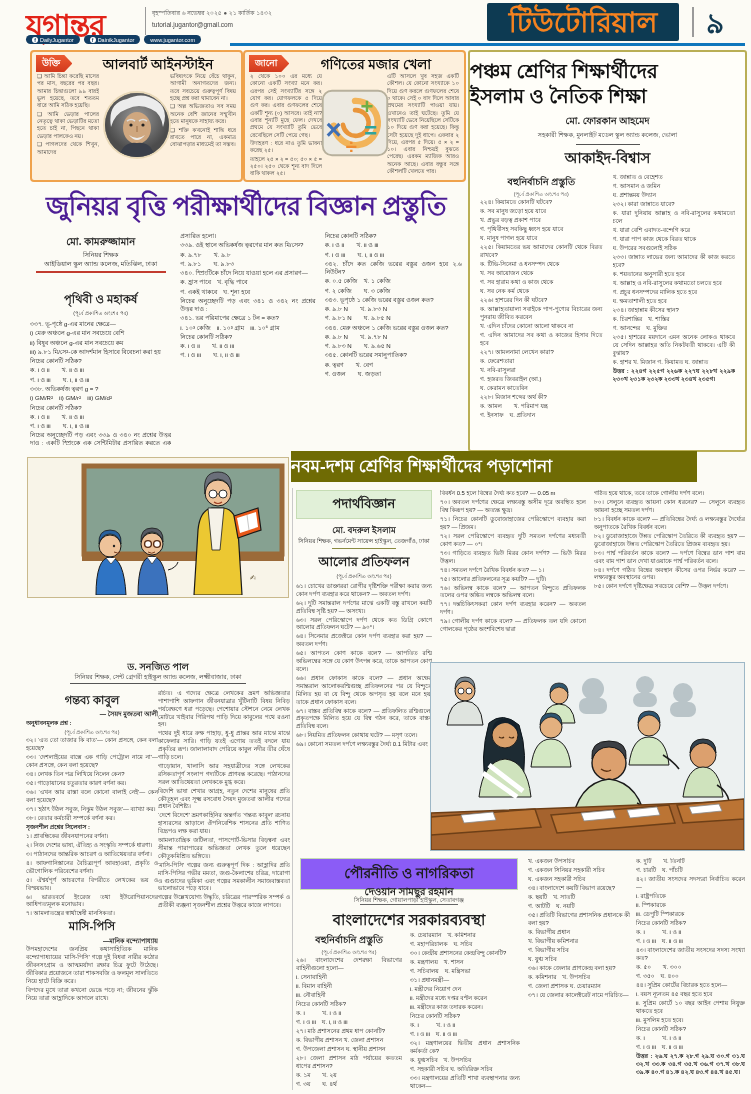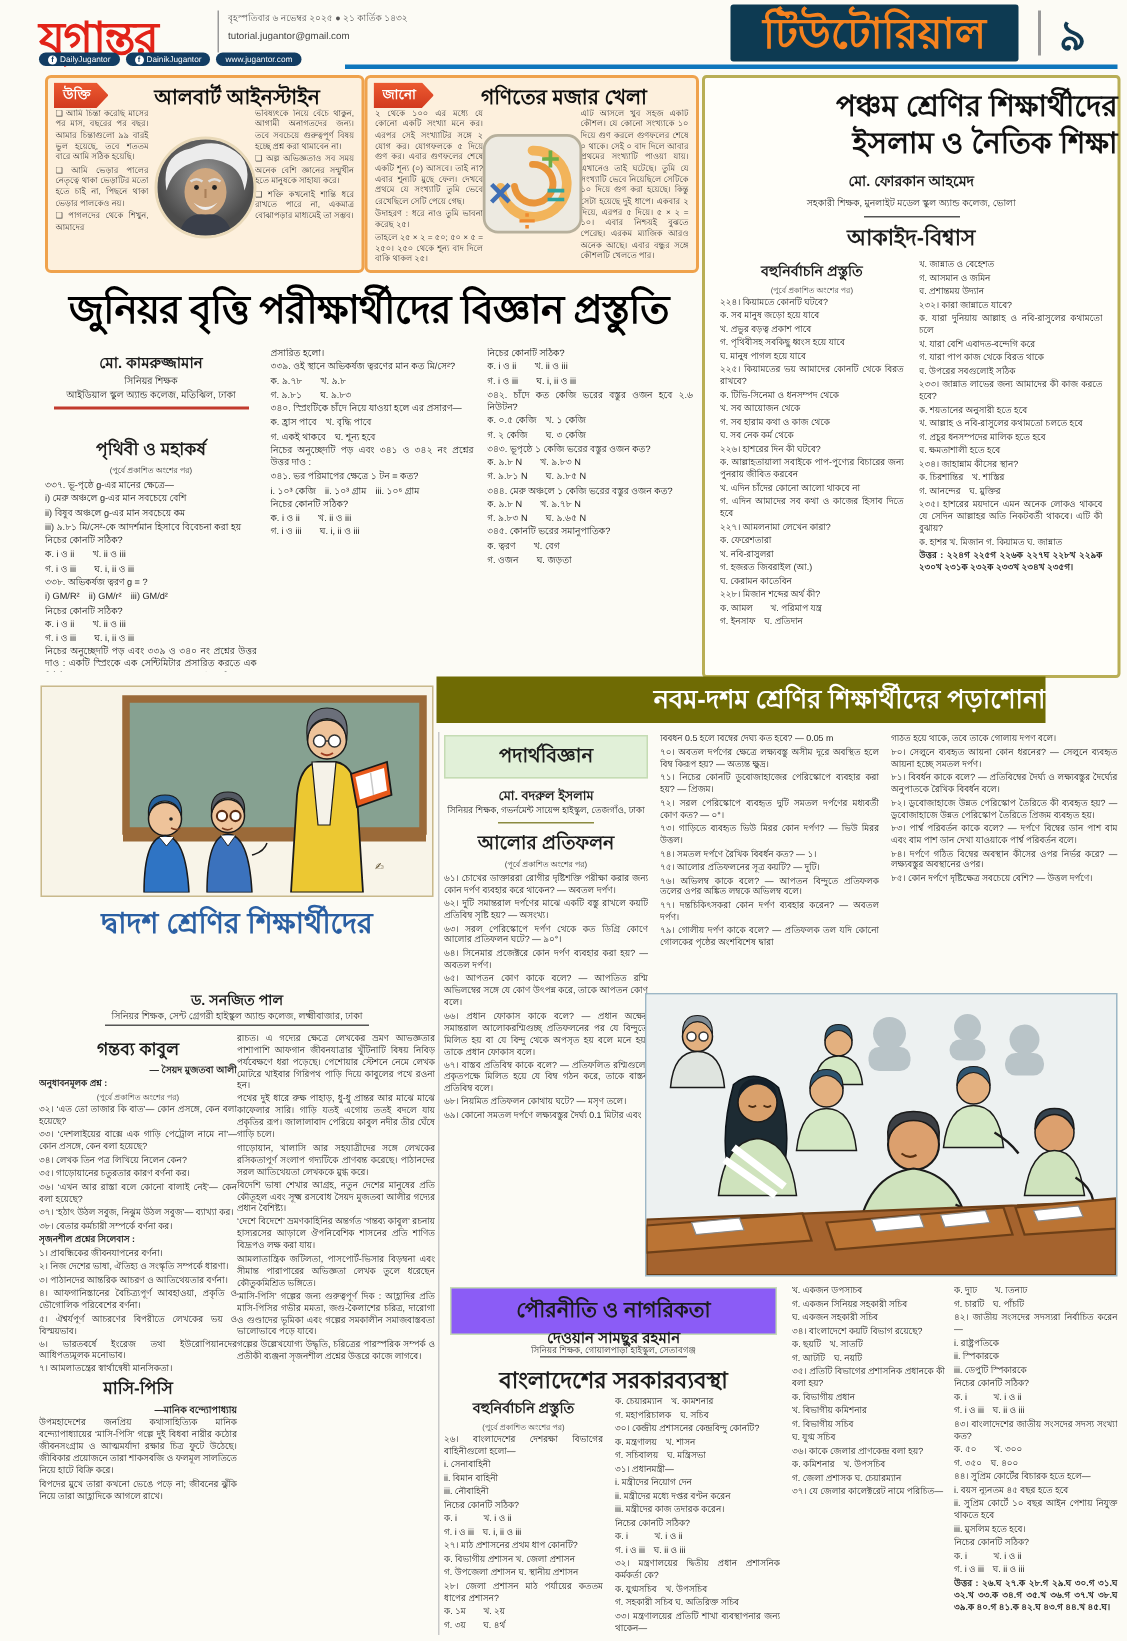--- a/index.html
+++ b/index.html
@@ -29,50 +29,50 @@
        background:linear-gradient(#ec5a31,#d23a1e);color:#fff;font-weight:bold;font-size:9px;
        clip-path:polygon(0 0,calc(100% - 8px) 0,100% 50%,calc(100% - 8px) 100%,0 100%);}
   .btitle{position:absolute;left:48px;right:5px;top:2px;text-align:center;
        font-size:13.5px;font-weight:bold;color:#0d0d0d;}
   .qcol-l{position:absolute;left:5px;top:21px;bottom:3px;width:62px;overflow:hidden;}
   .qcol-r{position:absolute;right:5px;top:21px;bottom:3px;width:66px;overflow:hidden;}
   .centerpic{position:absolute;left:50%;top:57%;transform:translate(-50%,-50%);z-index:2;}
   .einring{width:64px;height:64px;border-radius:50%;overflow:hidden;border:2px solid #e9d9b8;background:#777;}
   
   .ibox{left:468px;top:50px;width:275px;height:398px;border:2px solid #b9ae55;background:#fffef9;border-radius:3px;}
-  .ib-title{margin-top:7px;text-align:right;font-size:19.5px;font-weight:800;line-height:1.3;color:#111;}
+  .ib-title{margin-top:7px;text-align:left;font-size:19.5px;font-weight:800;line-height:1.3;color:#111;}
   .ib-author{text-align:center;font-size:9.5px;font-weight:bold;margin-top:4px;}
   .ib-role{text-align:center;font-size:6.2px;color:#333;margin-top:1px;}
   .ib-sep{width:64px;height:1px;background:#555;margin:3px auto 2px;}
   .ib-sec{text-align:center;font-size:14.5px;font-weight:800;margin-top:1px;}
   .ib-cols{position:absolute;left:10px;right:10px;top:122px;bottom:6px;display:flex;gap:10px;}
   .ib-cols .col{flex:1;overflow:hidden;}
   
   .ln{font-size:5.9px;line-height:1.33;text-align:justify;margin-bottom:1.2px;color:#1d1d1d;}
   .qcol-l .ln,.qcol-r .ln{font-size:5.5px;color:#3a3a3a;}
   .b{font-weight:bold;} .r{text-align:right;}
   .sm{font-size:5.2px;text-align:center;color:#444;}
   .sm7{font-size:6.3px;}
   .h10{font-size:9.5px;font-weight:bold;text-align:center;margin:2px 0 2px;text-align:center;}
   .h12{font-size:11.5px;font-weight:bold;text-align:center;margin:3px 0 2px;}
   .gap{margin-top:0;}
   
-  .sci-head{left:30px;top:186px;width:432px;font-size:26px;font-weight:800;color:#000000;
+  .sci-head{left:30px;top:186px;width:432px;font-size:26px;font-weight:800;color:#4c1d95;
        text-align:center;white-space:nowrap;letter-spacing:-0.5px;}
   .sci-cols{left:30px;top:232px;width:432px;height:216px;display:flex;gap:9px;}
   .sci-col{overflow:hidden;}
   .sci-col .ln{font-size:6.1px;}
   .sci-author{font-size:10px;font-weight:bold;text-align:center;margin-top:2px;}
   .sci-role{font-size:6.3px;text-align:center;color:#222;line-height:1.35;}
   .red-sep{width:92%;height:2px;background:#c23b2e;margin:3px auto;}
   .sci-sec{font-size:11.5px;font-weight:800;text-align:center;margin-top:18px;}
   .note{font-size:5.2px;text-align:center;color:#333;margin-bottom:2px;}
   
   .band{left:291px;top:451px;width:406px;height:31px;background:#6f6b04;color:#fff;
-       font-weight:800;font-size:17px;text-align:right;line-height:32px;}
+       font-weight:800;font-size:17px;text-align:left;line-height:32px;}
   .vrule{left:292px;top:488px;width:1px;height:602px;background:#c9c9c9;}
   
   .tbox{left:27px;top:457px;width:262px;height:141px;border:1px solid #c9b98c;background:#f8f4e8;box-sizing:border-box;}
   .bn-title{left:27px;top:604px;width:262px;font-size:19px;font-weight:800;color:#2a5fa3;text-align:center;line-height:1.35;}
   .bn-author{left:27px;top:660px;width:262px;font-size:9.5px;font-weight:bold;text-align:center;}
   .bn-role{left:27px;top:672px;width:262px;font-size:6.2px;text-align:center;color:#333;}
   .bn-sep{left:70px;top:683px;width:176px;height:1px;background:#555;}
   .bn-cols{left:26px;top:690px;width:264px;height:400px;display:flex;}
   .bn-col{flex:1;overflow:hidden;}
   
@@ -339,21 +339,20 @@
     <circle cx="129" cy="86" r="3.4" fill="#fff" stroke="#5a2d14" stroke-width="1.4"></circle>
     <path d="M120 94 q4 2.5 7 0" stroke="#7a3c1e" stroke-width="1" fill="none"></path>
     <path d="M110 137 Q110 99 124 98 Q138 99 140 137 Z" fill="#3b72bd" stroke="#1b1b1b" stroke-width="1"></path>
     <path d="M119 99 l5 7 l5 -7" fill="#fff" stroke="#1b1b1b" stroke-width="0.6"></path>
     <path d="M140 112 q8 -2 10 -8" stroke="#1b1b1b" stroke-width="1" fill="none"></path>
     <text x="222" y="122" font-size="7" fill="#5a4a2a">✍</text>
   </svg>
 </div>
 
 <div class="abs bn-title">
-  <div>দ্বাদশ শ্রেণির শিক্ষার্থীদের</div>
 </div>
 <div class="abs bn-author">ড. সনজিত পাল</div>
 <div class="abs bn-role">সিনিয়র শিক্ষক, সেন্ট গ্রেগরী হাইস্কুল অ্যান্ড কলেজ, লক্ষ্মীবাজার, ঢাকা</div>
 <div class="abs bn-sep"></div>
 <div class="abs bn-cols">
   <div class="bn-col">
       <div class="ln h12">গন্তব্য কাবুল</div>
       <div class="ln r b sm7">— সৈয়দ মুজতবা আলী</div>
       <div class="ln b">অনুধাবনমূলক প্রশ্ন :</div>
       <div class="ln sm">(পূর্বে প্রকাশিত অংশের পর)</div>

